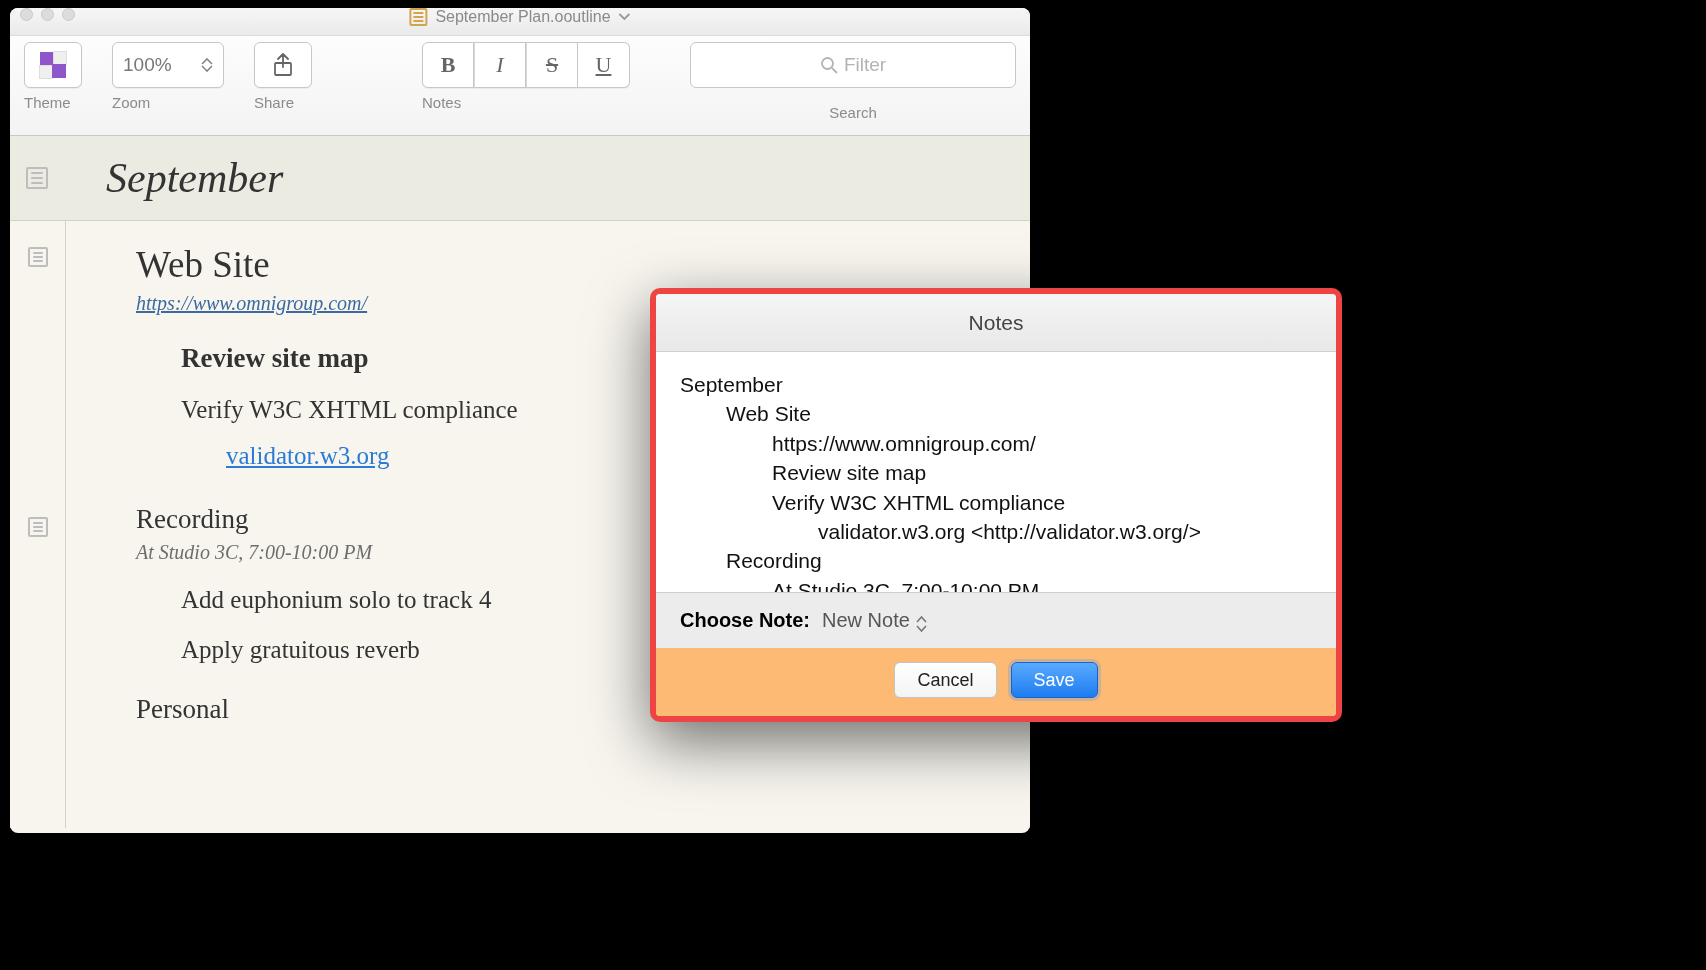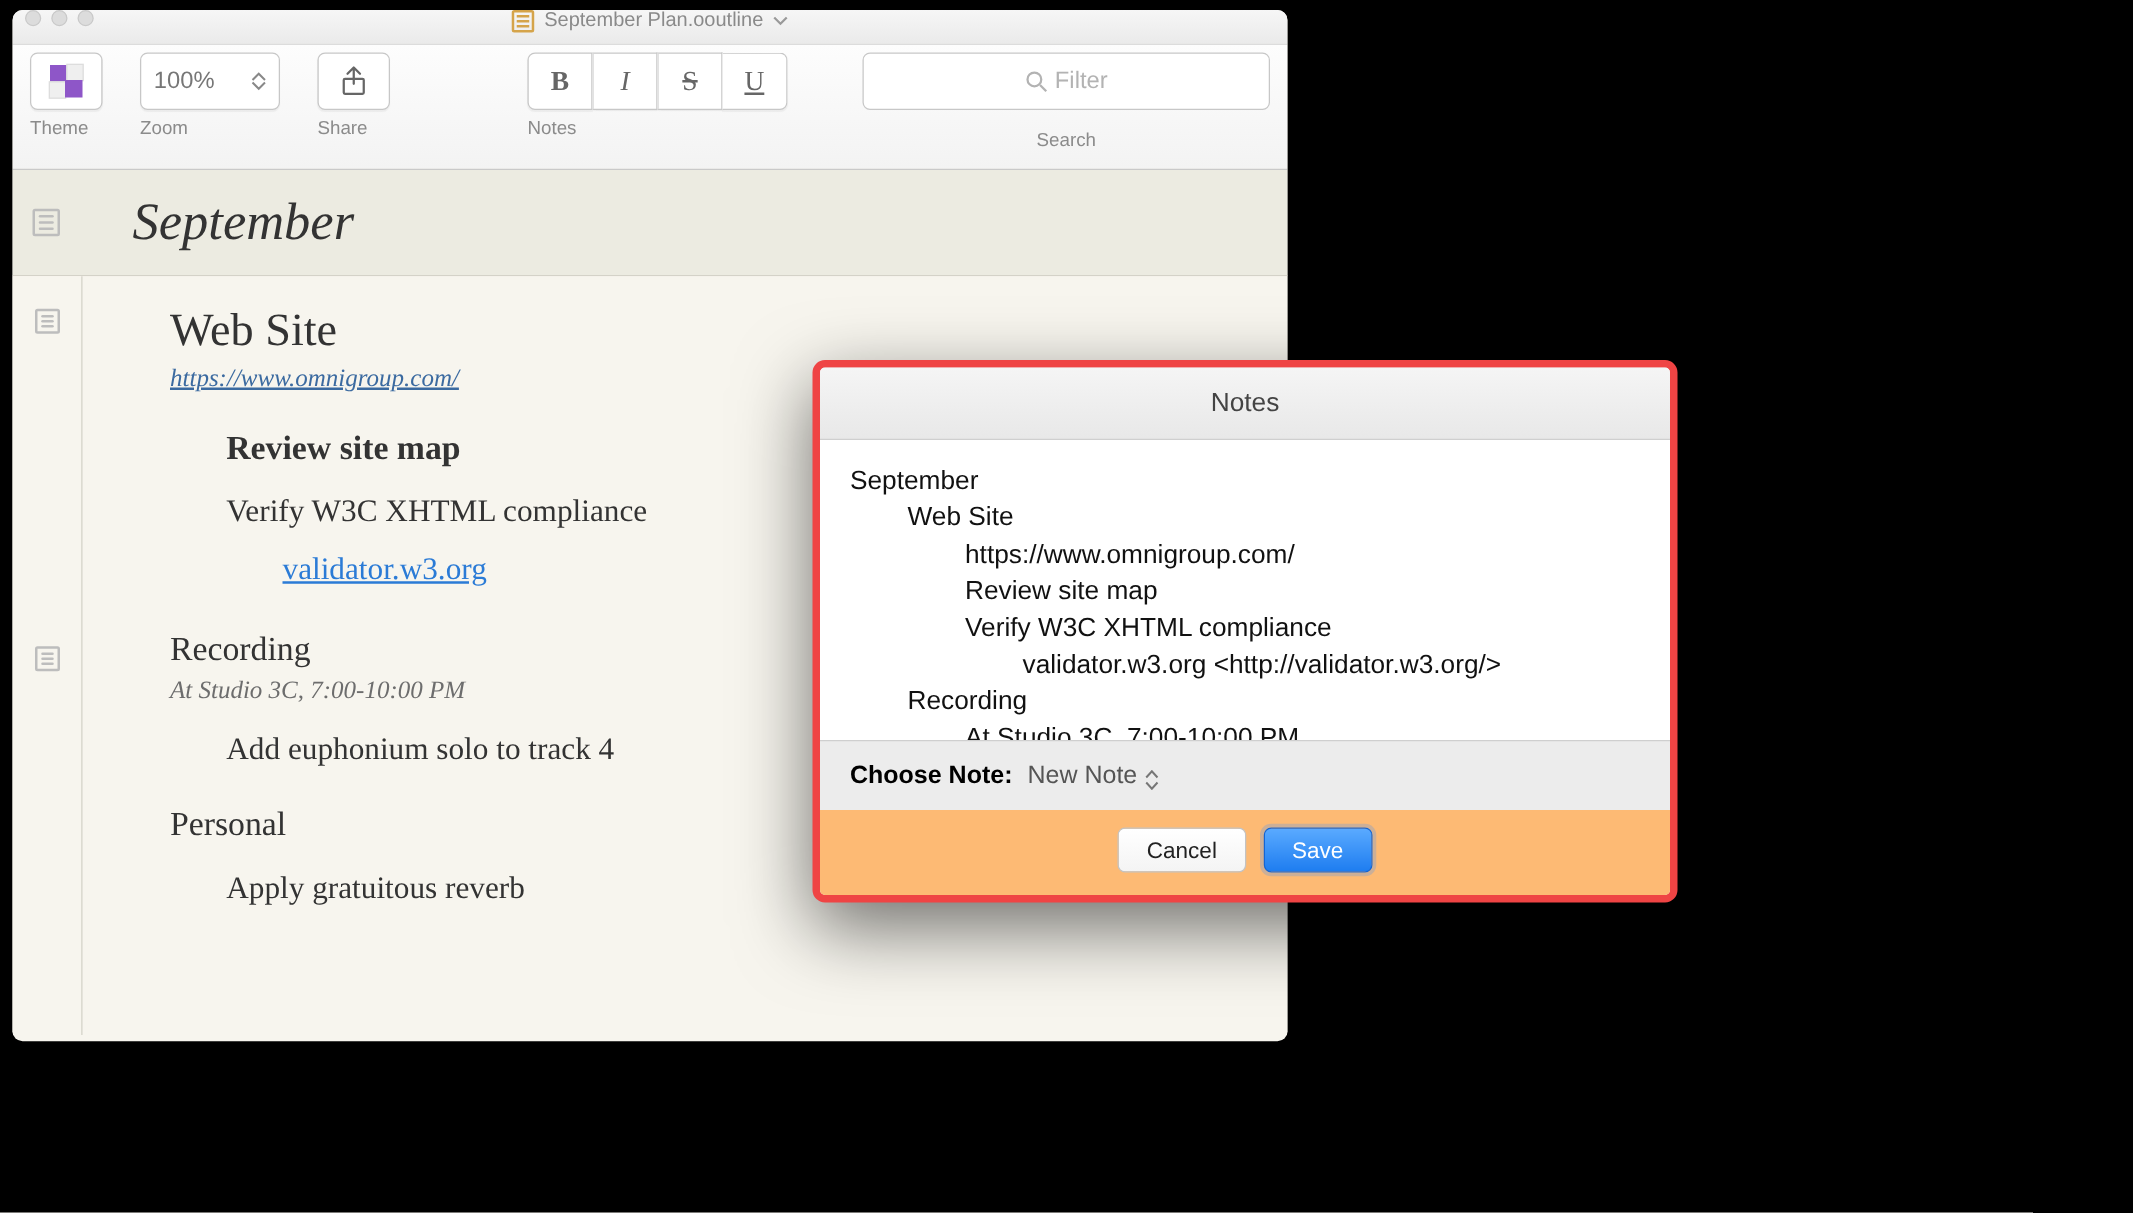--- a/index.html
+++ b/index.html
@@ -330,23 +330,23 @@
       <div class="h1">Web Site</div>
       <a class="link1">https://www.omnigroup.com/</a>
 
       <div class="h2 indent1">Review site map</div>
       <div class="p indent1">Verify W3C XHTML compliance</div>
       <a class="link2">validator.w3.org</a>
 
       <div class="p" style="font-size:27px; margin-top:34px;">Recording</div>
       <div class="subtitle">At Studio 3C, 7:00-10:00 PM</div>
       <div class="p indent1">Add euphonium solo to track 4</div>
+      <div class="p indent1">Apply gratuitous reverb</div>
+
       <div class="p" style="font-size:27px; margin-top:30px;">Personal</div>
-
-      <div class="p indent1">Apply gratuitous reverb</div>
     </div>
   </div>
 </div>
 
 <div class="dialog">
   <div class="dlg-titlebar">Notes</div>
 
   <div class="dlg-body">
     <div>September</div>
     <div class="ind1">Web Site</div>

